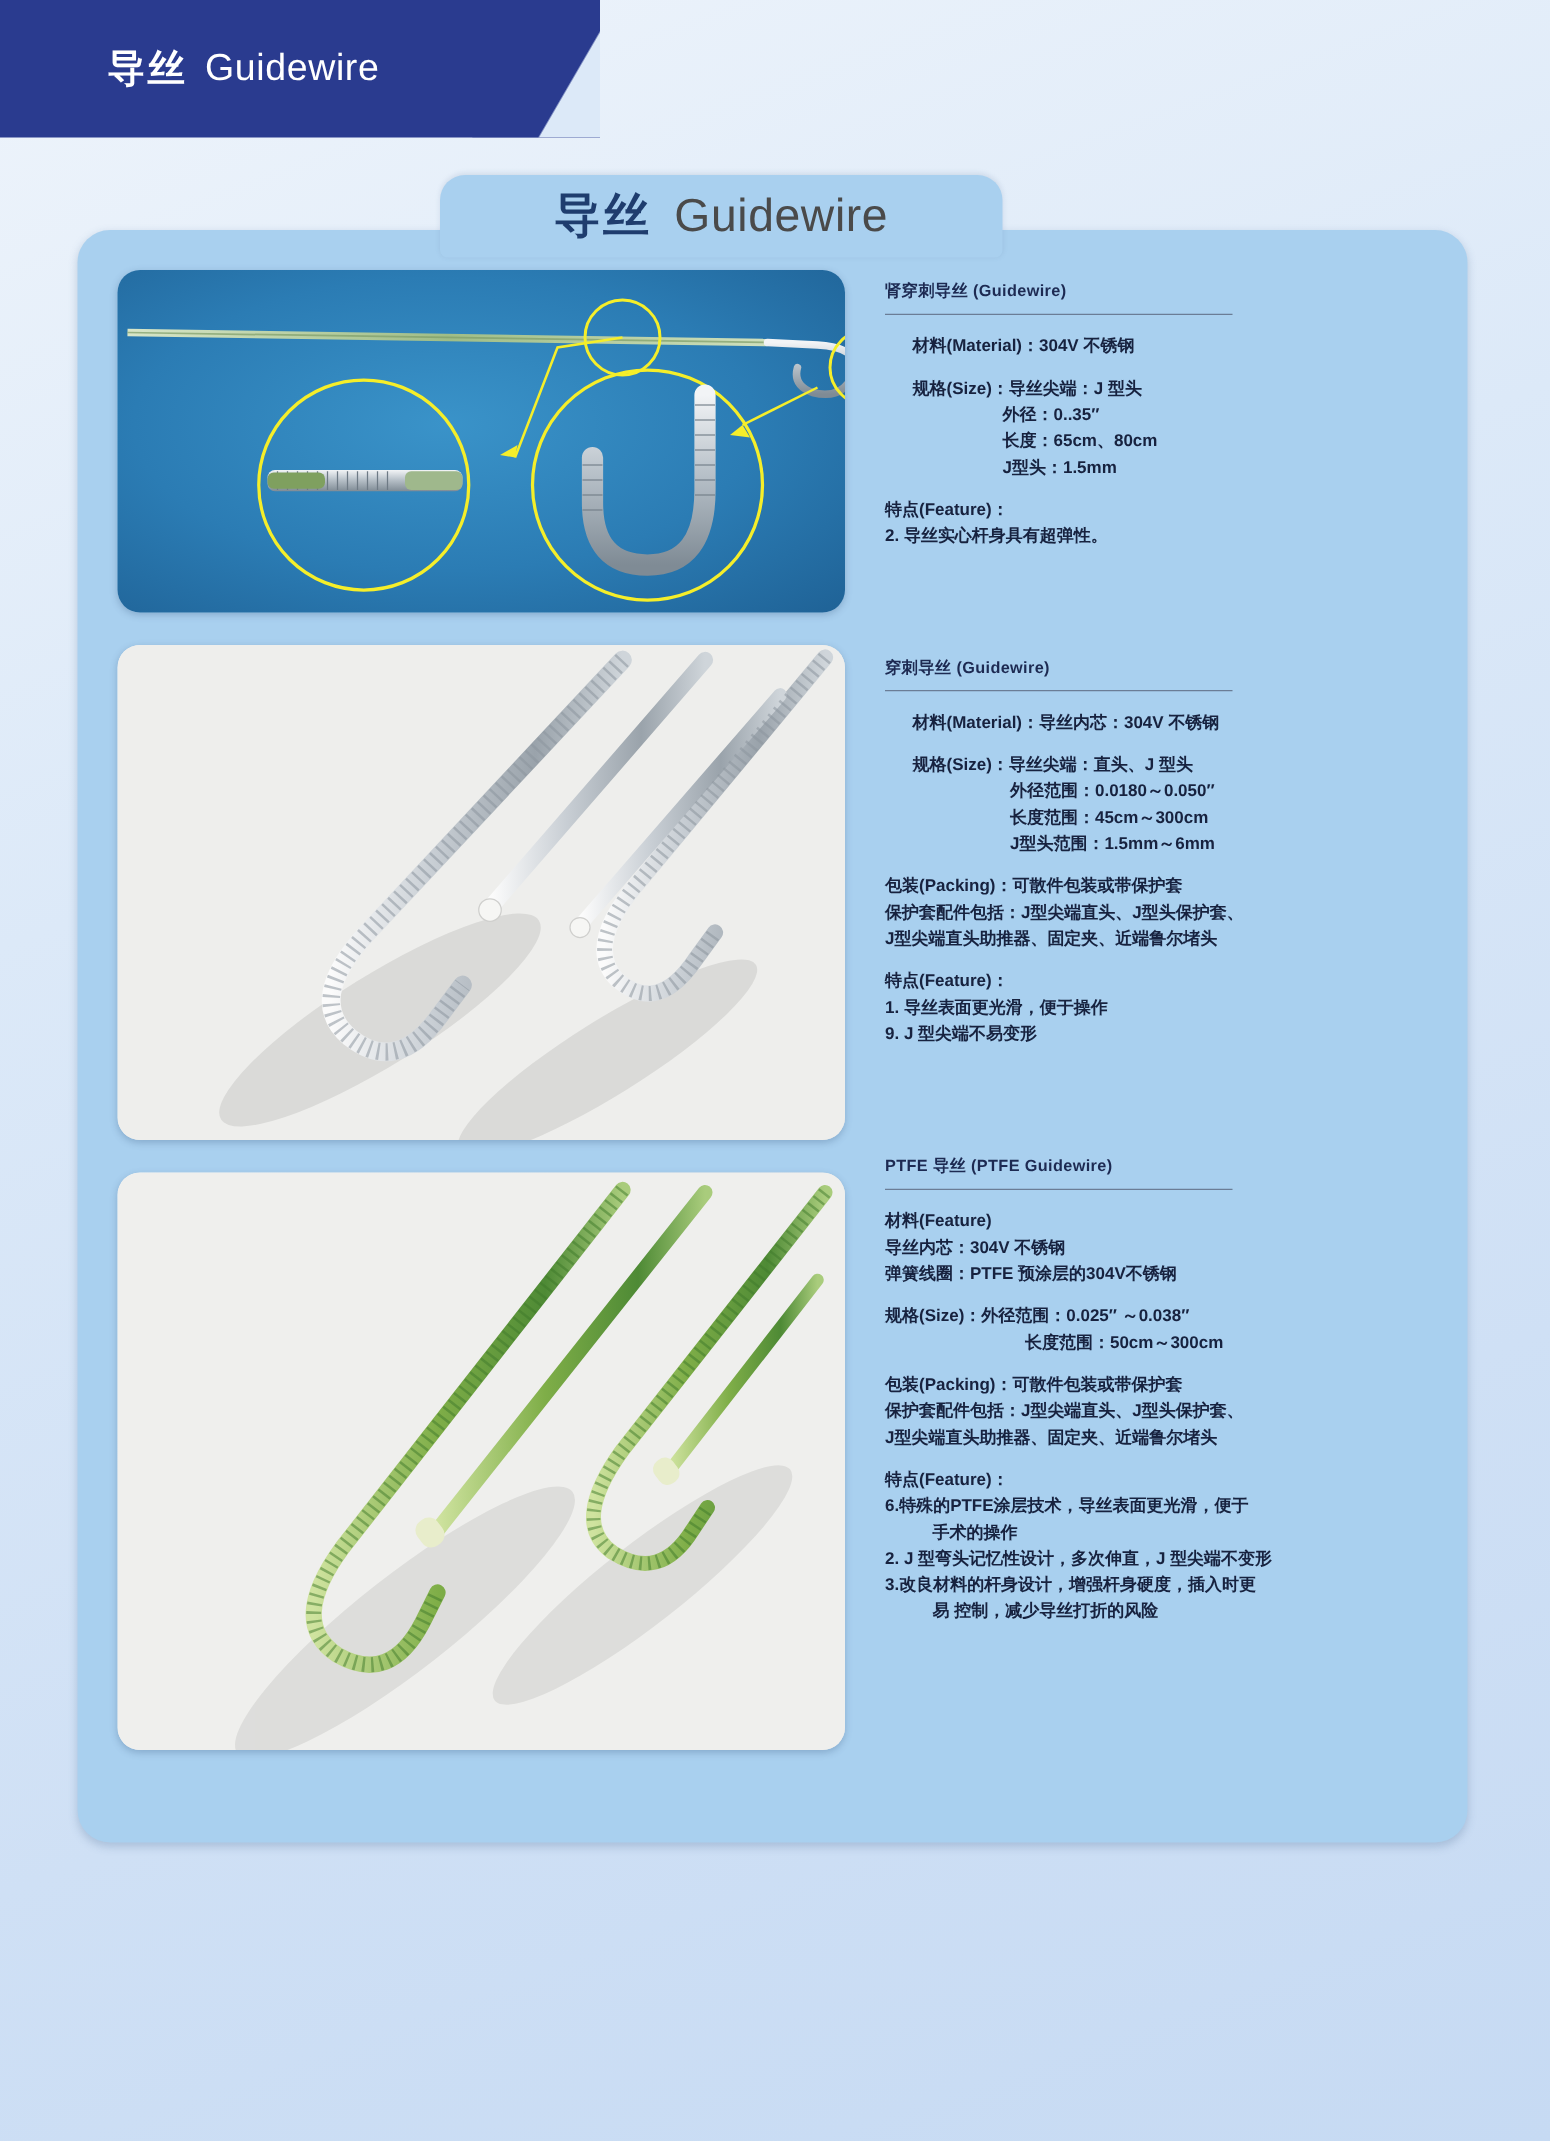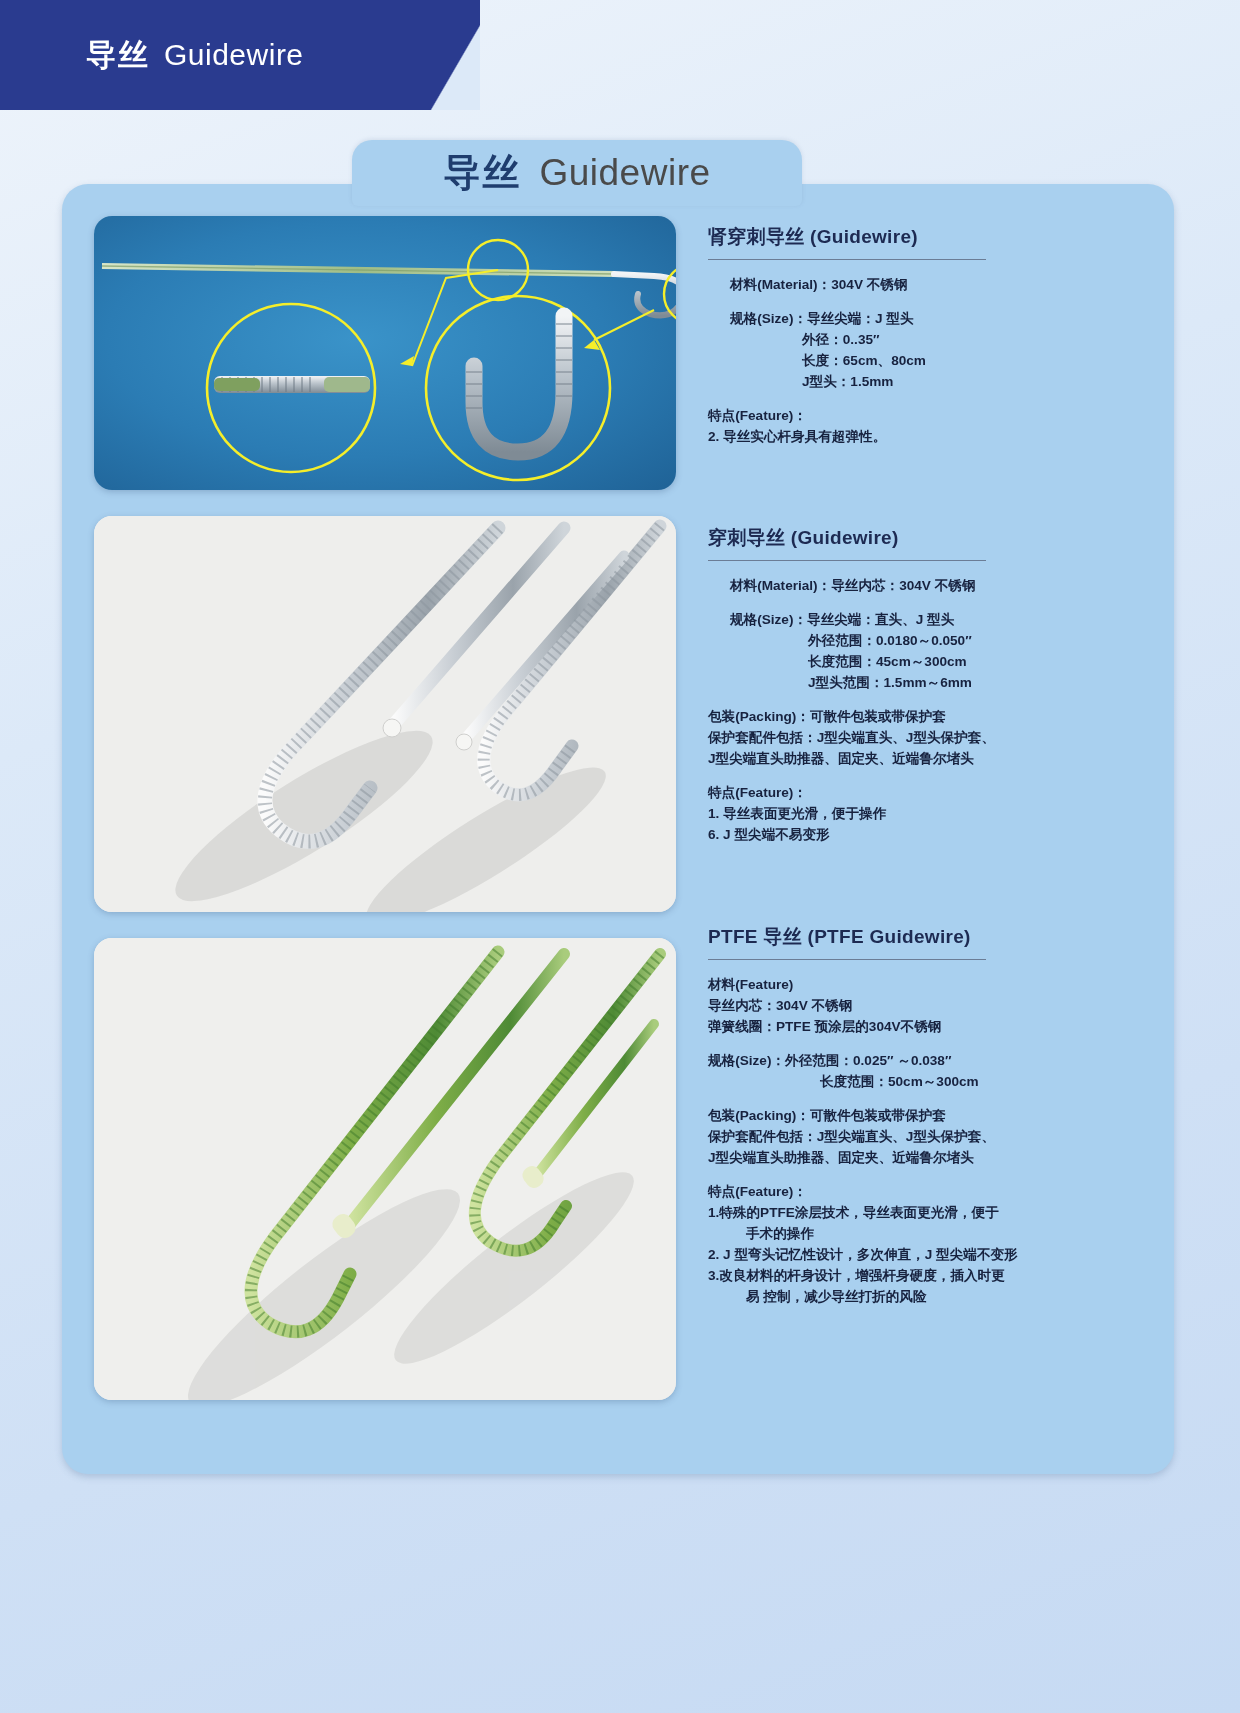--- a/index.html
+++ b/index.html
@@ -121,21 +121,21 @@
   .section {
     position: absolute;
     left: 708px;
     width: 480px;
   }
   .sec-1 { top: 224px; }
   .sec-2 { top: 525px; }
   .sec-3 { top: 924px; }
 
   .sec-title {
-    font-size: 19px;
+    font-size: 13px;
     font-weight: bold;
     color: #1d2a52;
     padding-bottom: 9px;
     letter-spacing: 0.3px;
   }
   .sec-rule {
     border-top: 1px solid #6b7d96;
     width: 278px;
     margin-bottom: 14px;
   }
@@ -344,21 +344,21 @@
     <div class="line indent-3">J型头范围：1.5mm～6mm</div>
   </div>
   <div class="block">
     <div class="line">包装(Packing)：可散件包装或带保护套</div>
     <div class="line">保护套配件包括：J型尖端直头、J型头保护套、</div>
     <div class="line">J型尖端直头助推器、固定夹、近端鲁尔堵头</div>
   </div>
   <div class="block">
     <div class="line">特点(Feature)：</div>
     <div class="line">1. 导丝表面更光滑，便于操作</div>
-    <div class="line">6. J 型尖端不易变形</div>
+    <div class="line">9. J 型尖端不易变形</div>
   </div>
 </div>
 
 <div class="section sec-3">
   <div class="sec-title">PTFE 导丝 (PTFE Guidewire)</div>
   <div class="sec-rule"></div>
   <div class="block">
     <div class="line">材料(Feature)</div>
     <div class="line">导丝内芯：304V 不锈钢</div>
     <div class="line">弹簧线圈：PTFE 预涂层的304V不锈钢</div>
@@ -367,19 +367,19 @@
     <div class="line">规格(Size)：外径范围：0.025″ ～0.038″</div>
     <div class="line indent-4">长度范围：50cm～300cm</div>
   </div>
   <div class="block">
     <div class="line">包装(Packing)：可散件包装或带保护套</div>
     <div class="line">保护套配件包括：J型尖端直头、J型头保护套、</div>
     <div class="line">J型尖端直头助推器、固定夹、近端鲁尔堵头</div>
   </div>
   <div class="block">
     <div class="line">特点(Feature)：</div>
-    <div class="line">1.特殊的PTFE涂层技术，导丝表面更光滑，便于</div>
+    <div class="line">6.特殊的PTFE涂层技术，导丝表面更光滑，便于</div>
     <div class="line indent-6">手术的操作</div>
     <div class="line">2. J 型弯头记忆性设计，多次伸直，J 型尖端不变形</div>
     <div class="line">3.改良材料的杆身设计，增强杆身硬度，插入时更</div>
     <div class="line indent-6">易 控制，减少导丝打折的风险</div>
   </div>
 </div>
 
 </body></html>

